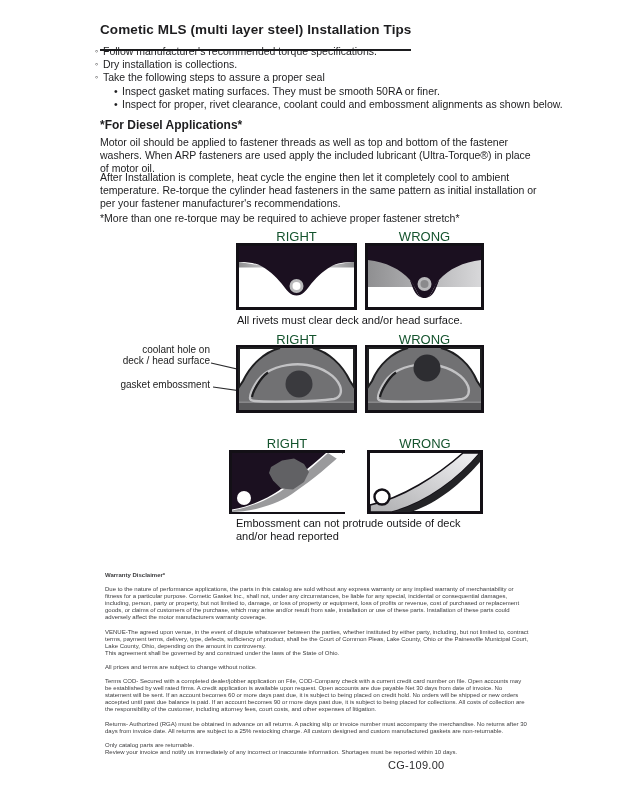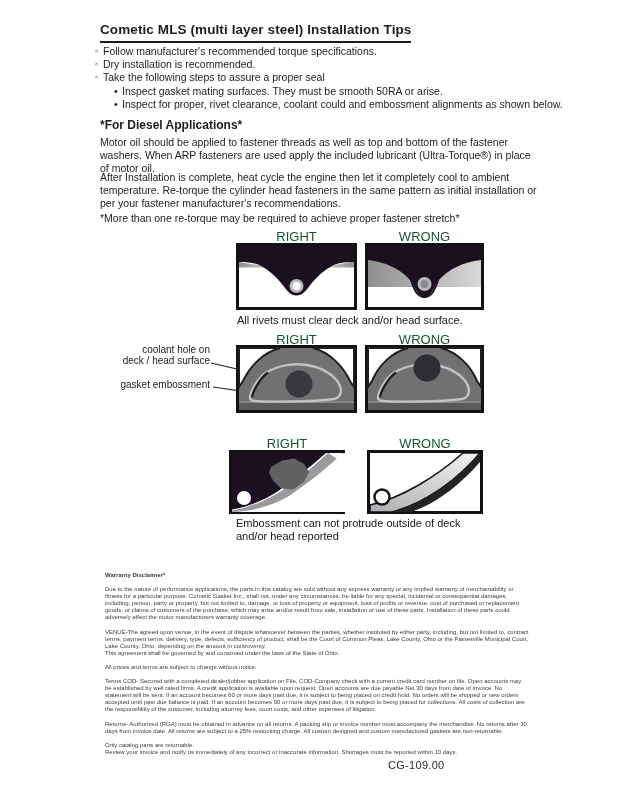--- a/index.html
+++ b/index.html
@@ -4,21 +4,21 @@
 <style>
   html,body{margin:0;padding:0;background:#e8e8e8;}
   .page{
     position:relative;width:618px;height:800px;background:#ffffff;
     font-family:"Liberation Sans","DejaVu Sans",sans-serif;color:#1d1d1f;
     overflow:hidden;margin:0 auto;
   }
   .abs{position:absolute;}
   .title{
     left:100px;top:22px;font-size:13.5px;font-weight:bold;
-    border-bottom:2px solid #1d1d1f;padding-bottom:4px;letter-spacing:0.1px;
+    border-bottom:2px solid #1d1d1f;padding-bottom:12px;letter-spacing:0.1px;
   }
   .bullets{left:95px;top:45px;font-size:10.5px;line-height:13.2px;width:470px;}
   .b-row{display:flex;align-items:flex-start;}
   .b-row .mark{width:8px;flex:0 0 8px;font-size:9px;line-height:13.2px;}
   .b-sub{margin-left:19px;}
   .b-sub .mark{font-size:10.5px;}
   .diesel-head{left:100px;top:118px;font-size:12px;font-weight:bold;}
   .para{left:100px;font-size:10.5px;line-height:13px;width:442px;}
   .p1{top:136px;}
   .p2{top:171px;}
@@ -42,29 +42,29 @@
 
   <div class="abs title">Cometic MLS (multi layer steel) Installation Tips</div>
 
   <div class="abs bullets">
     <div class="b-row">
       <span class="mark">◦</span>
       <span>Follow manufacturer's recommended torque specifications.</span>
     </div>
     <div class="b-row">
       <span class="mark">◦</span>
-      <span>Dry installation is recommended.</span>
+      <span>Dry installation is collections.</span>
     </div>
     <div class="b-row">
       <span class="mark">◦</span>
       <span>Take the following steps to assure a proper seal</span>
     </div>
     <div class="b-row b-sub">
       <span class="mark">•</span>
-      <span>Inspect gasket mating surfaces.  They must be smooth 50RA or arise.</span>
+      <span>Inspect gasket mating surfaces.  They must be smooth 50RA or finer.</span>
     </div>
     <div class="b-row b-sub">
       <span class="mark">•</span>
       <span>Inspect for proper, rivet clearance, coolant could and embossment alignments as shown below.</span>
     </div>
   </div>
 
   <div class="abs diesel-head">*For Diesel Applications*</div>
   <div class="abs para p1">Motor oil should be applied to fastener threads as well as top and bottom of the fastener washers. When ARP fasteners are used apply the included lubricant (Ultra-Torque®) in place of motor oil.</div>
   <div class="abs para p3">*More than one re-torque may be required to achieve proper fastener stretch*</div>

